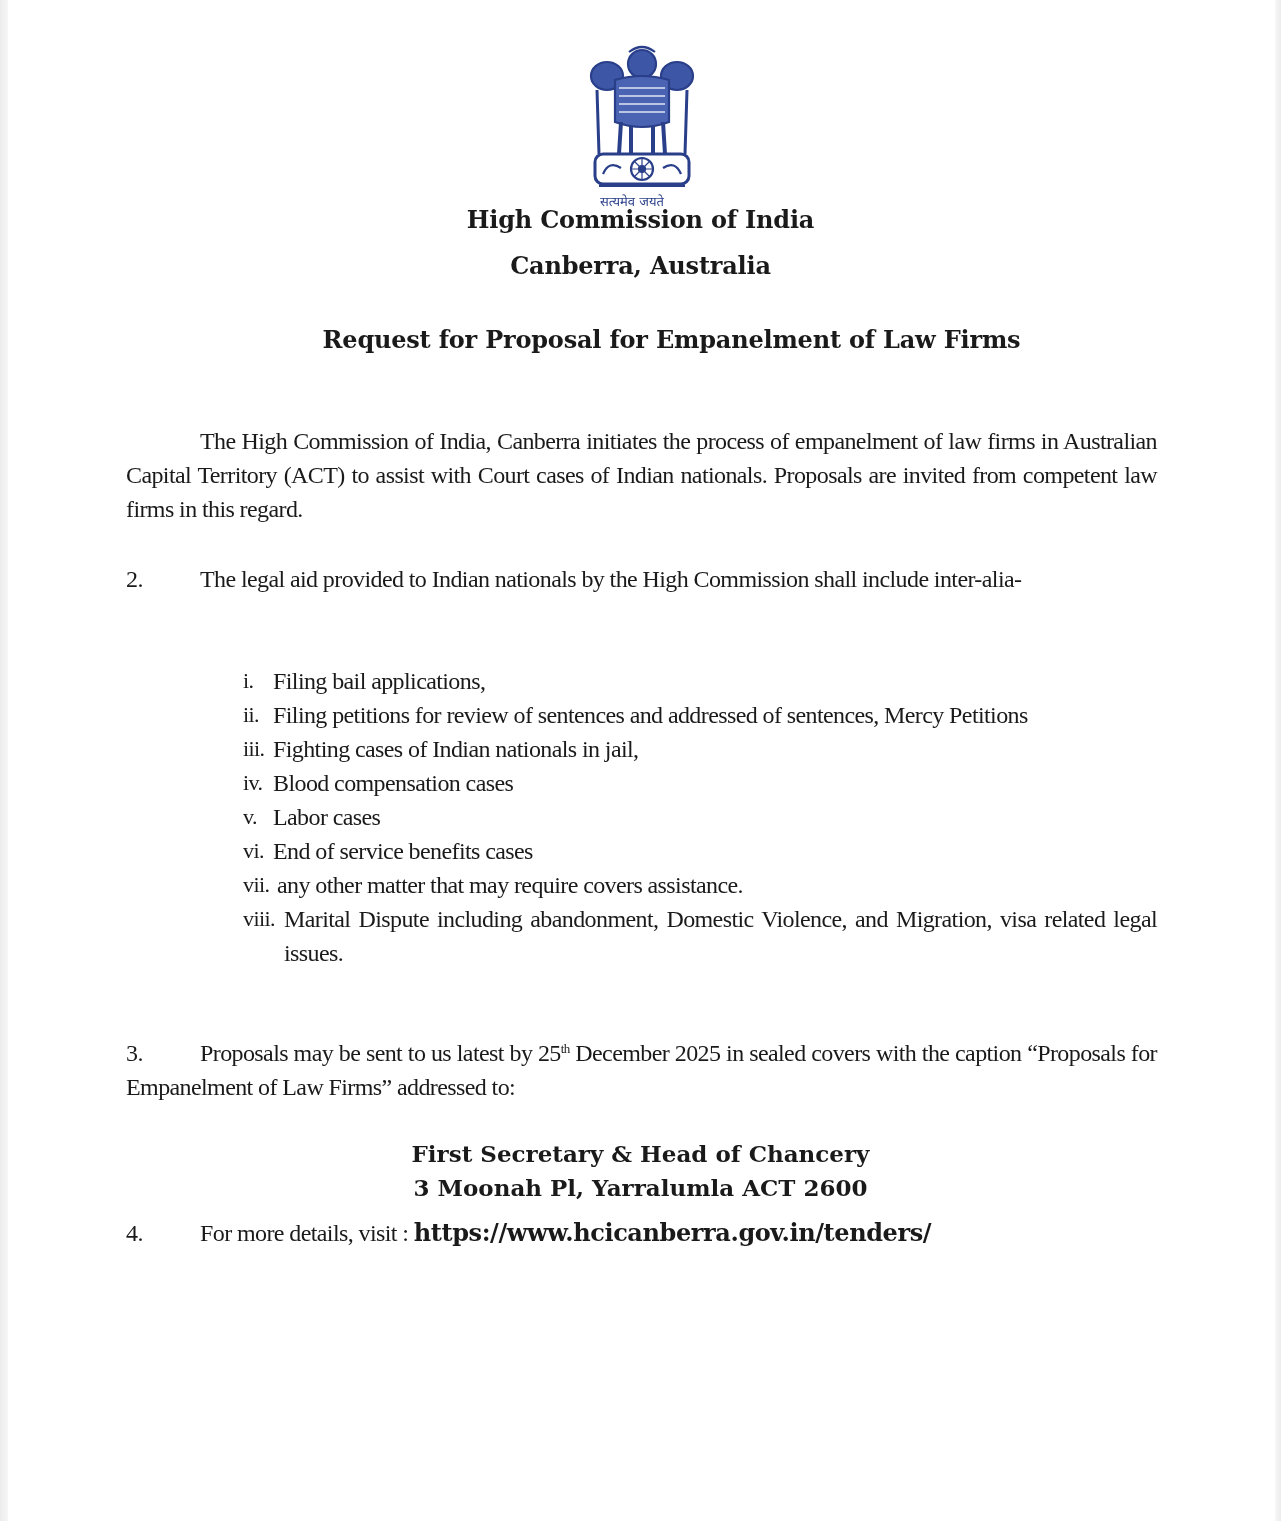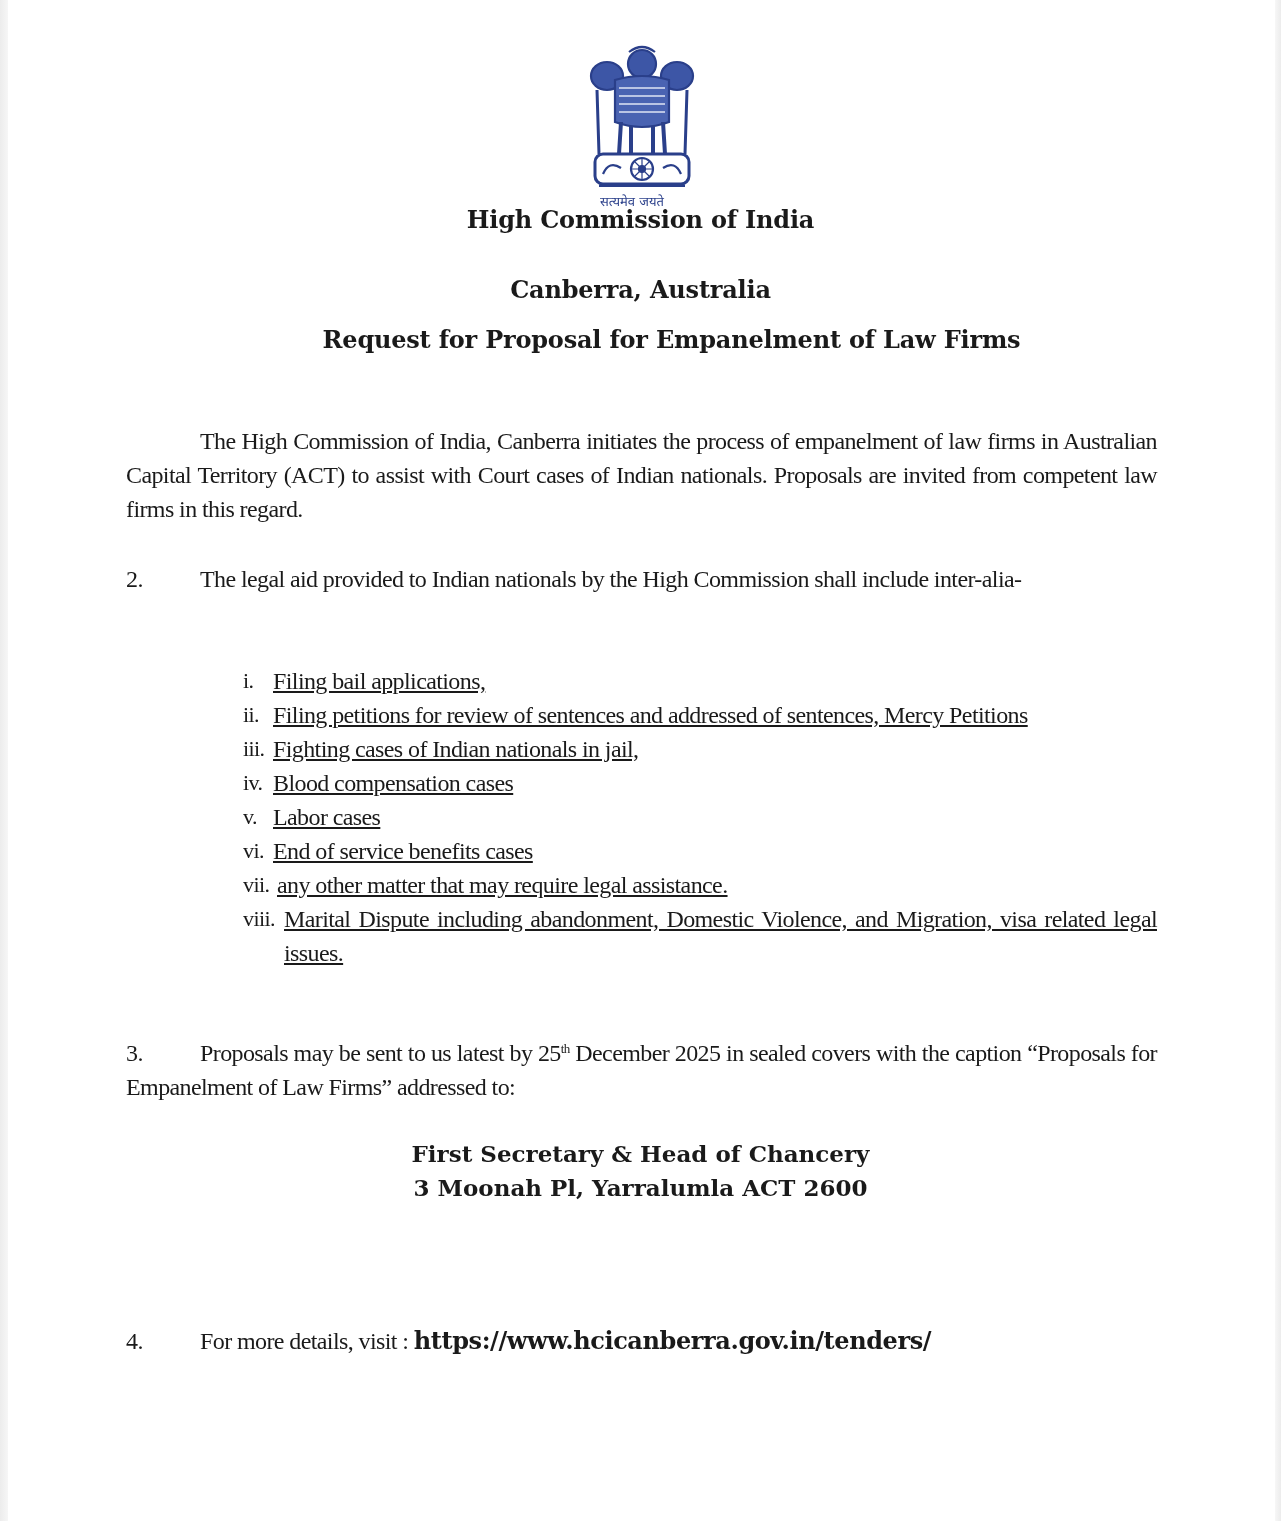--- a/index.html
+++ b/index.html
@@ -14,34 +14,34 @@
   .edge-right { position: absolute; right: 0; top: 0; width: 6px; height: 1521px;
     background: linear-gradient(to left, #ececec, #f7f7f7); }
 
   .emblem { position: absolute; left: 585px; top: 42px; width: 114px; height: 164px; }
   .motto { position: absolute; left: 600px; top: 192px; width: 84px; text-align: left;
     font-size: 13px; color: #2a3f8a; font-family: "DejaVu Sans", sans-serif; }
 
   .center { position: absolute; left: 0; width: 1281px; text-align: center; font-weight: bold;
     font-size: 24px; letter-spacing: -0.2px; }
   .hdr1 { top: 205px; }
-  .hdr2 { top: 251px; margin-top: 24px; }
+  .hdr2 { top: 251px; }
   .title { top: 325px; font-size: 24px; padding-left: 31px; }
 
   .para { position: absolute; left: 126px; width: 1031px; font-size: 24px; line-height: 34px;
     text-align: justify; letter-spacing: -0.6px; font-family: "Liberation Serif", serif; }
   .para .indent { display: inline-block; width: 74px; }
   .num { display: inline-block; width: 74px; }
 
   .list { position: absolute; left: 243px; width: 914px; font-size: 24px; line-height: 34px;
     letter-spacing: -0.6px; font-family: "Liberation Serif", serif; }
   .li { display: flex; }
   .li .marker { width: 30px; flex: none; font-size: 22px; }
   .li .marker.wide { width: 41px; }
-  .li .text { flex: 1; text-align: justify; text-decoration: underline; }
+  .li .text { flex: 1; text-align: justify; }
 
   sup { font-size: 13px; vertical-align: top; position: relative; top: -4px; font-family: Liberation Serif, serif; }
   .addr { position: absolute; left: 0; width: 1281px; text-align: center; font-weight: bold;
     font-size: 23px; line-height: 34px; top: 1137px; }
   .url { font-weight: bold; font-family: "DejaVu Serif", serif; letter-spacing: -0.4px; }
 </style>
 </head>
 <body>
 
 <div class="edge-left"></div>
@@ -101,28 +101,28 @@
   <div class="li">
       <span class="marker">v.</span>
       <span class="text">Labor cases</span>
     </div>
   <div class="li">
       <span class="marker">vi.</span>
       <span class="text">End of service benefits cases</span>
     </div>
   <div class="li">
       <span class="marker" style="width:34px">vii.</span>
-      <span class="text">any other matter that may require legal assistance.</span>
+      <span class="text">any other matter that may require covers assistance.</span>
     </div>
   <div class="li">
       <span class="marker wide">viii.</span>
       <span class="text">Marital Dispute including abandonment, Domestic Violence, and Migration, visa related legal issues.</span>
     </div>
 </div>
 
 <div class="para" style="top:1036px;"><span class="num">3.</span><span>Proposals may be sent to us latest by 25</span><sup>th</sup><span> December 2025 in sealed covers with the caption “Proposals for Empanelment of Law Firms” addressed to:</span></div>
 
 <div class="addr">
   <div>First Secretary &amp; Head of Chancery</div>
   <div>3 Moonah Pl, Yarralumla ACT 2600</div>
 </div>
 
-<div class="para" style="top:1324px;"><span class="num">4.</span><span>For more details, visit : </span><span class="url">https://www.hcicanberra.gov.in/tenders/</span></div>
+<div class="para" style="top:1216px;"><span class="num">4.</span><span>For more details, visit : </span><span class="url">https://www.hcicanberra.gov.in/tenders/</span></div>
 
 </body></html>

